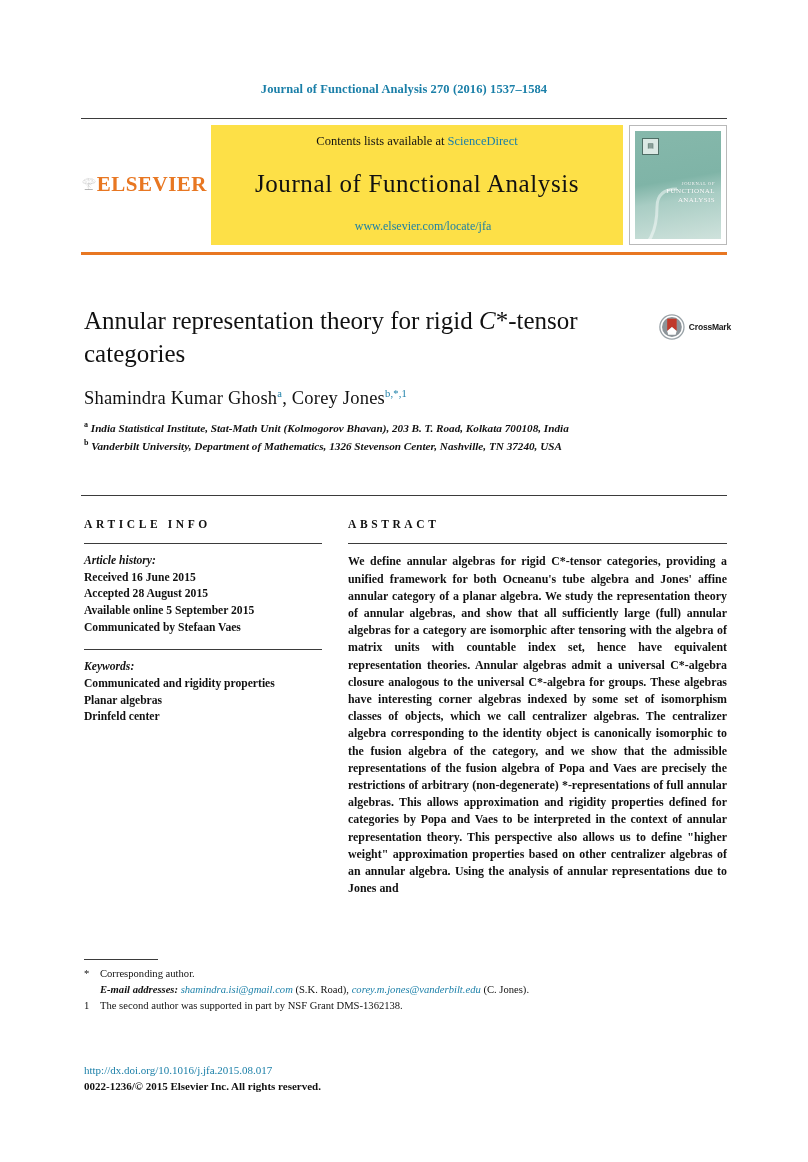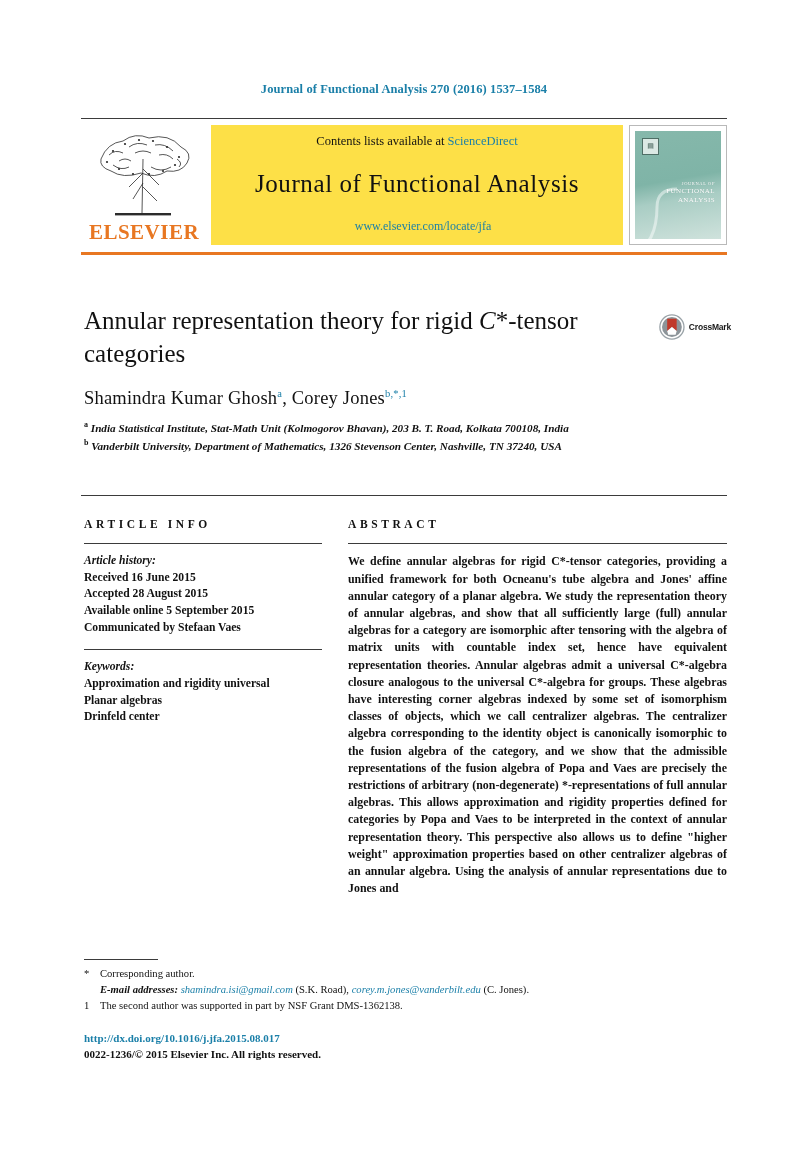--- a/index.html
+++ b/index.html
@@ -44,21 +44,21 @@
   }
   .masthead-row {
     display: flex;
     align-items: stretch;
     height: 120px;
   }
   .elsevier-logo {
     width: 126px;
     flex: 0 0 126px;
     display: flex;
-    flex-direction: column;
+    flex-direction: row;
     align-items: center;
     justify-content: flex-end;
     padding-bottom: 2px;
   }
   .tree {
     width: 110px;
     height: 92px;
     display: block;
   }
   .elsevier-word {
@@ -296,21 +296,21 @@
   .footnotes .ital { font-style: italic; font-weight: bold; }
   .link { color: #1a7fa8; font-style: italic; }
 
   .doi-block {
     position: absolute;
     left: 84px; top: 1031px;
     width: 600px;
     font-size: 11px;
     line-height: 1.45;
   }
-  .doi-block .doi { color: #1a7fa8; font-weight: bold; }
+  .doi-block .doi { color: #1a7fa8; font-weight: normal; margin-top: 32px; }
   .doi-block .rights { color: #111; font-weight: bold; }
 </style>
 </head>
 <body>
 
 <div class="page">
 
   <div class="running-head">Journal of Functional Analysis 270 (2016) 1537–1584</div>
 
   <div class="masthead">
@@ -401,21 +401,21 @@
     <div class="meta-group">
       <div class="lead">Article history:</div>
       <div>Received 16 June 2015</div>
       <div>Accepted 28 August 2015</div>
       <div>Available online 5 September 2015</div>
       <div>Communicated by Stefaan Vaes</div>
     </div>
     <div class="hr-thin"></div>
     <div class="meta-group">
       <div class="lead">Keywords:</div>
-      <div>Approximation and rigidity universal</div>
+      <div>Communicated and rigidity properties</div>
       <div>Planar algebras</div>
       <div>Drinfeld center</div>
     </div>
   </div>
 
   <div class="col-right">
     <div class="col-head">ABSTRACT</div>
     <div class="hr-thin"></div>
     <div class="abstract-body">We define annular algebras for rigid C*-tensor categories, providing a unified framework for both Ocneanu's tube algebra and Jones' affine annular category of a planar algebra. We study the representation theory of annular algebras, and show that all sufficiently large (full) annular algebras for a category are isomorphic after tensoring with the algebra of matrix units with countable index set, hence have equivalent representation theories. Annular algebras admit a universal C*-algebra closure analogous to the universal C*-algebra for groups. These algebras have interesting corner algebras indexed by some set of isomorphism classes of objects, which we call centralizer algebras. The centralizer algebra corresponding to the identity object is canonically isomorphic to the fusion algebra of the category, and we show that the admissible representations of the fusion algebra of Popa and Vaes are precisely the restrictions of arbitrary (non-degenerate) *-representations of full annular algebras. This allows approximation and rigidity properties defined for categories by Popa and Vaes to be interpreted in the context of annular representation theory. This perspective also allows us to define "higher weight" approximation properties based on other centralizer algebras of an annular algebra. Using the analysis of annular representations due to Jones and</div>
   </div>

